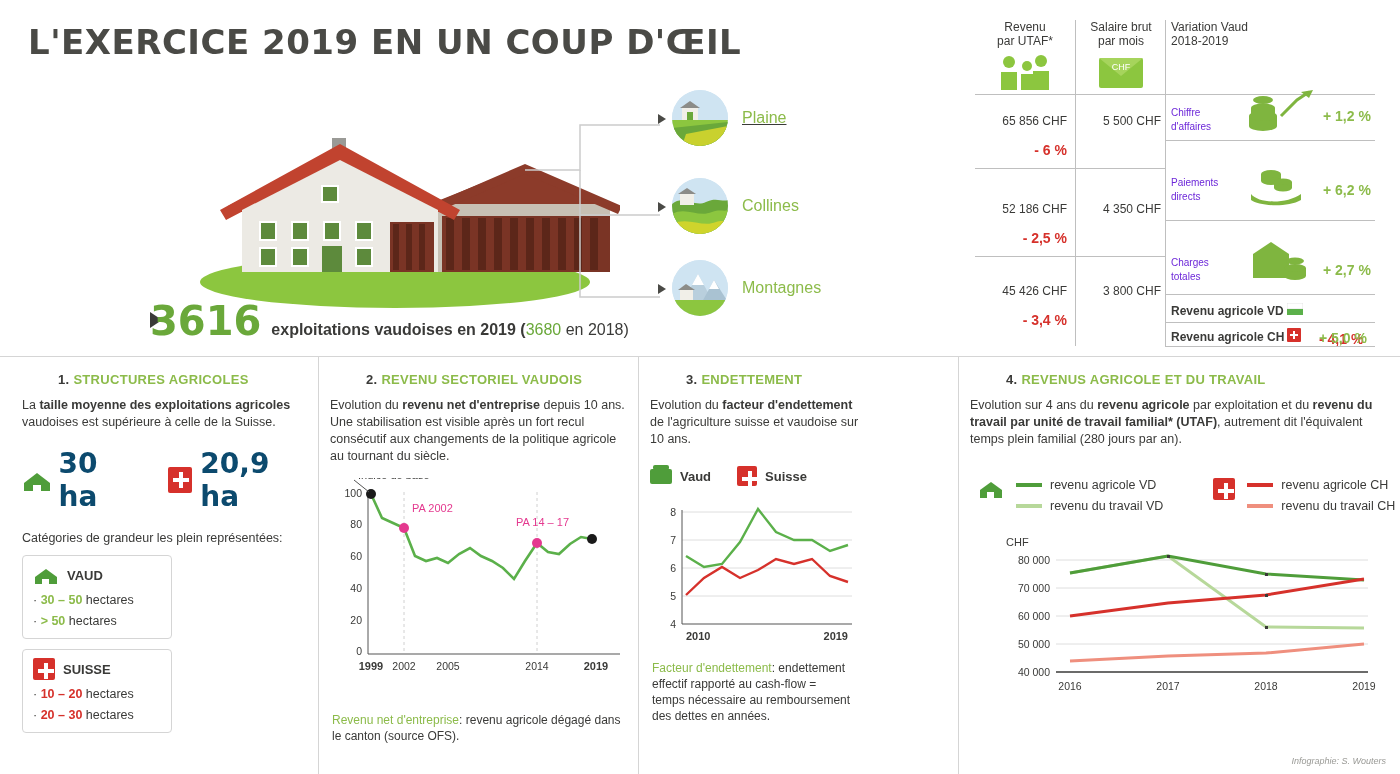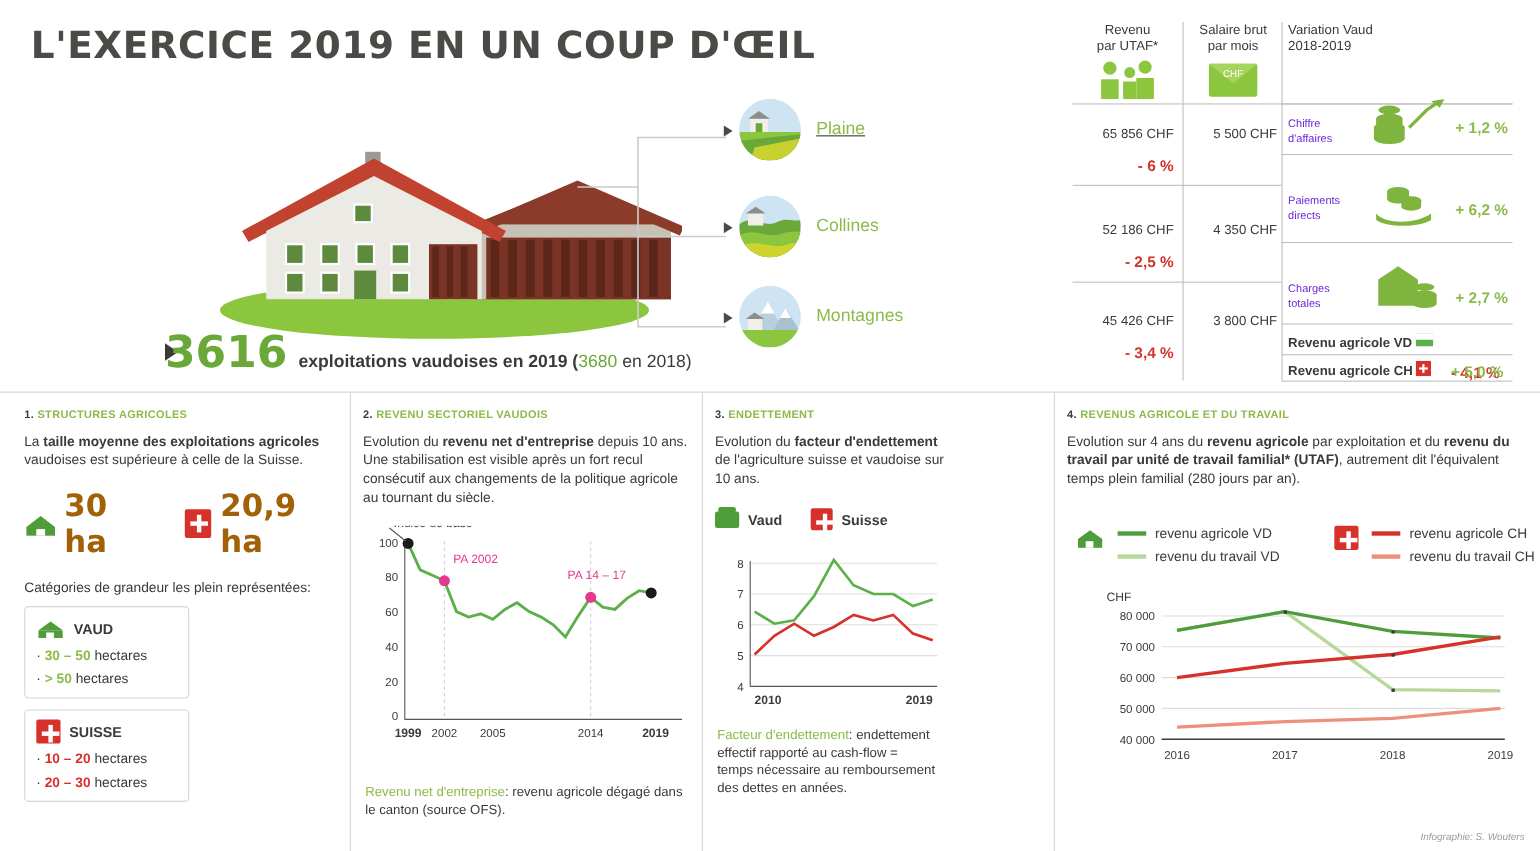--- a/index.html
+++ b/index.html
@@ -61,32 +61,32 @@
   .var-val { position:absolute; font-size:14px; color:#8cbb4a; font-weight:bold; }
   .var-val-red { color:#d6312b;margin-top:28px; }
   .var-row-label { position:absolute; font-size:12px; color:#3a3a38; font-weight:bold; }
 
   
   .sep-h { position:absolute; left:0; top:356px; width:1400px; height:1px; background:#d5d5d5; }
   .sep-v { position:absolute; width:1px; background:#d5d5d5; top:356px; height:418px; }
 
   
   .panel-num { font-weight:bold; color:#3a3a38; }
-  .panel-title { font-size:10px; font-weight:bold; color:#8cbb4a; letter-spacing:0.3px; }
+  .panel-title { font-size:13px; font-weight:bold; color:#8cbb4a; letter-spacing:0.3px;margin-left:36px; }
   .panel-title .panel-num { color:#3a3a38; }
   .panel-body { font-size:12.5px; line-height:17px; color:#3a3a38; }
   .panel-body b { font-weight:bold; }
 
   .p1 { position:absolute; left:22px; top:372px; width:290px; }
   .p2 { position:absolute; left:330px; top:372px; width:300px; }
   .p3 { position:absolute; left:650px; top:372px; width:210px; }
   .p4 { position:absolute; left:970px; top:372px; width:410px; }
 
   .ha-row { display:flex; align-items:center; gap:8px; margin-top:16px; }
-  .ha-val { font-size:28px; font-weight:bold; font-family:"DejaVu Sans", sans-serif; color:#a16207; }
+  .ha-val { font-size:28px; font-weight:bold; font-family:"DejaVu Sans", sans-serif; color:#0c4a6e; }
   .swiss-flag { width:26px; height:26px; background:#d6312b; position:relative; border-radius:2px; }
   .swiss-flag:before { content:""; position:absolute; left:11px; top:5px; width:4px; height:16px; background:#fff; }
   .swiss-flag:after { content:""; position:absolute; left:5px; top:11px; width:16px; height:4px; background:#fff; }
 
   .cat-lead { font-size:12.5px; margin-top:18px; color:#3a3a38; }
   .cat-box { border:1px solid #d5d5d5; border-radius:4px; padding:8px 10px 10px 10px; margin-top:10px; width:150px; }
   .cat-box-head { display:flex; align-items:center; gap:8px; font-weight:bold; font-size:13px; color:#3a3a38; }
   .cat-item { font-size:12.5px; margin-top:7px; color:#3a3a38; }
   .cat-item .hl { color:#8cbb4a; font-weight:bold; }
   .cat-item .hlr { color:#d6312b; font-weight:bold; }

